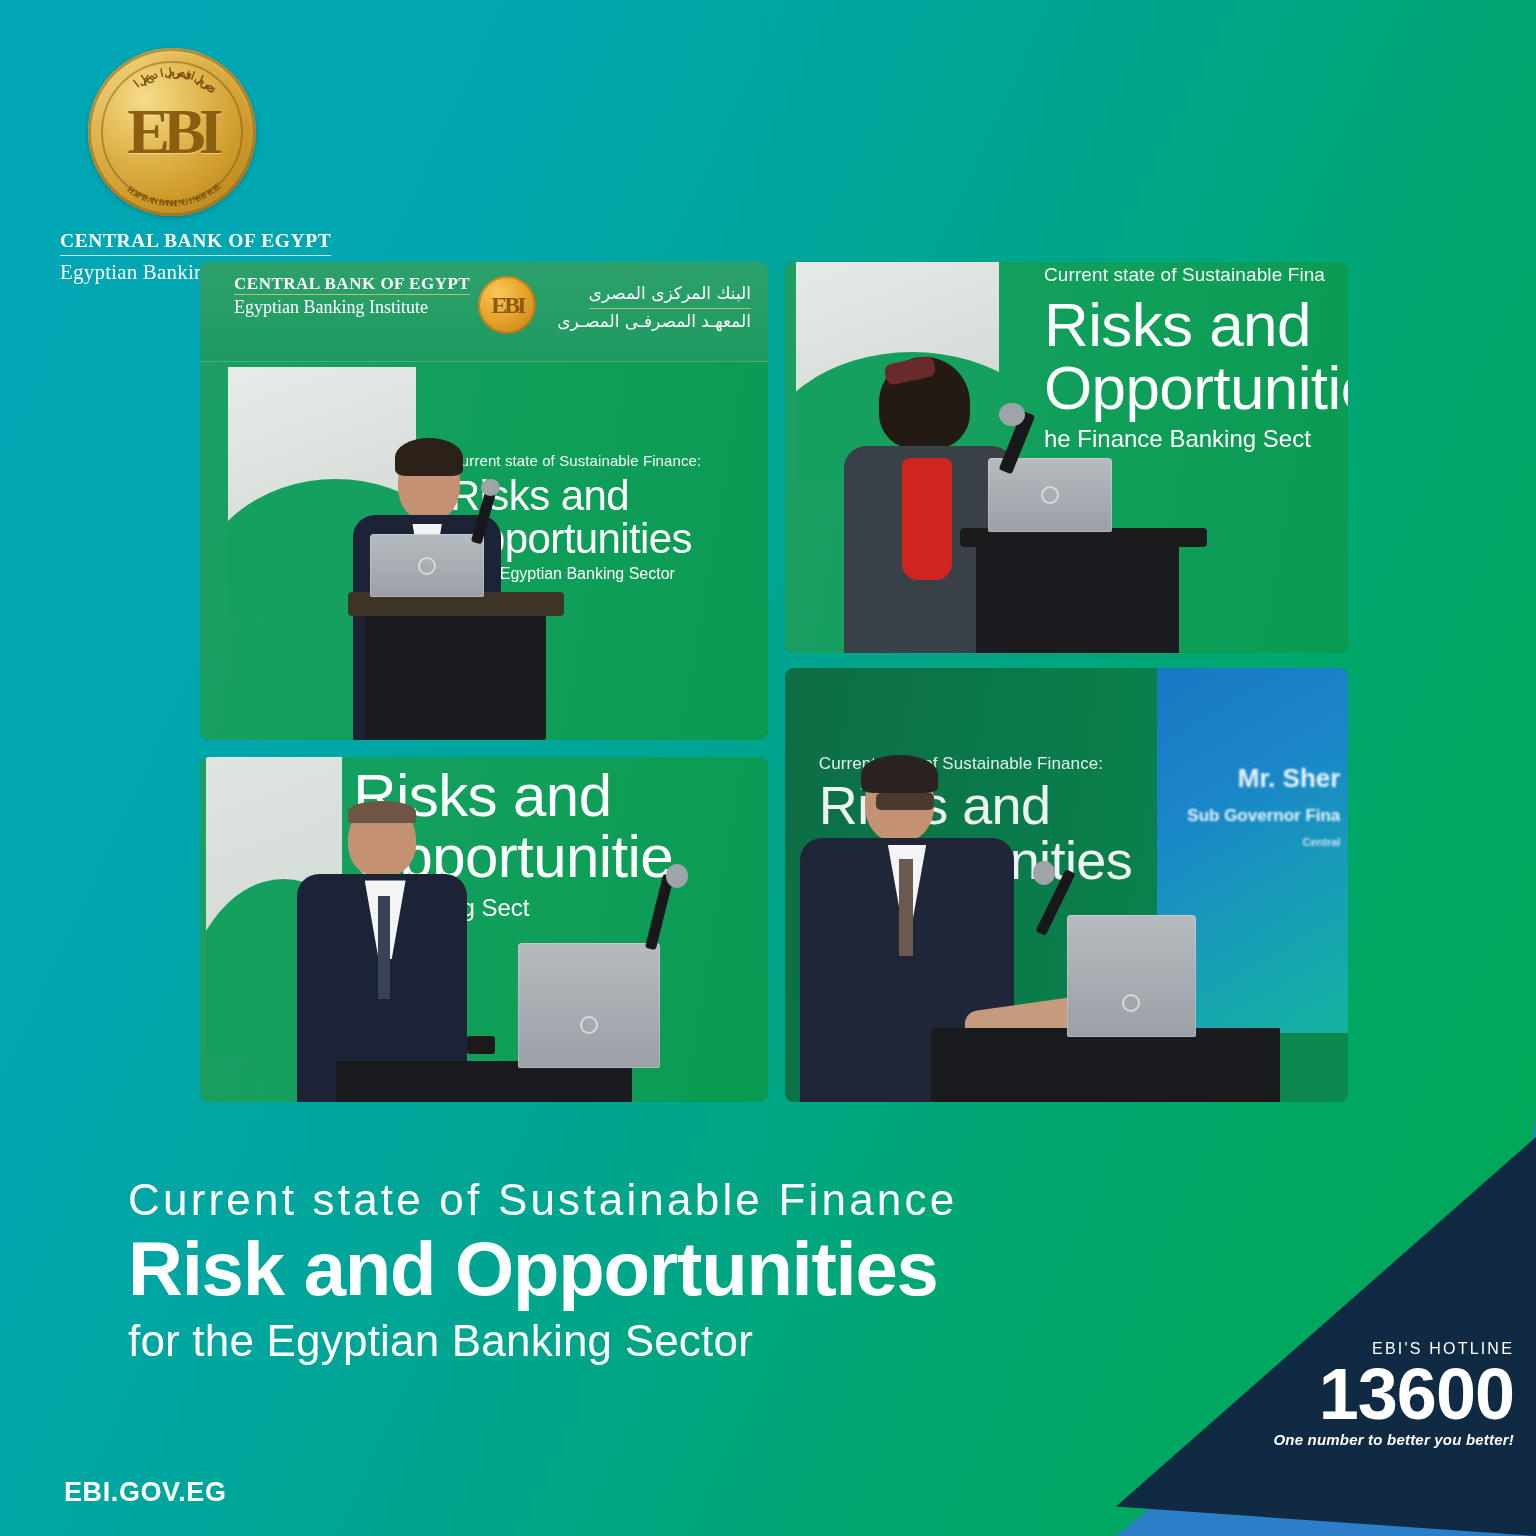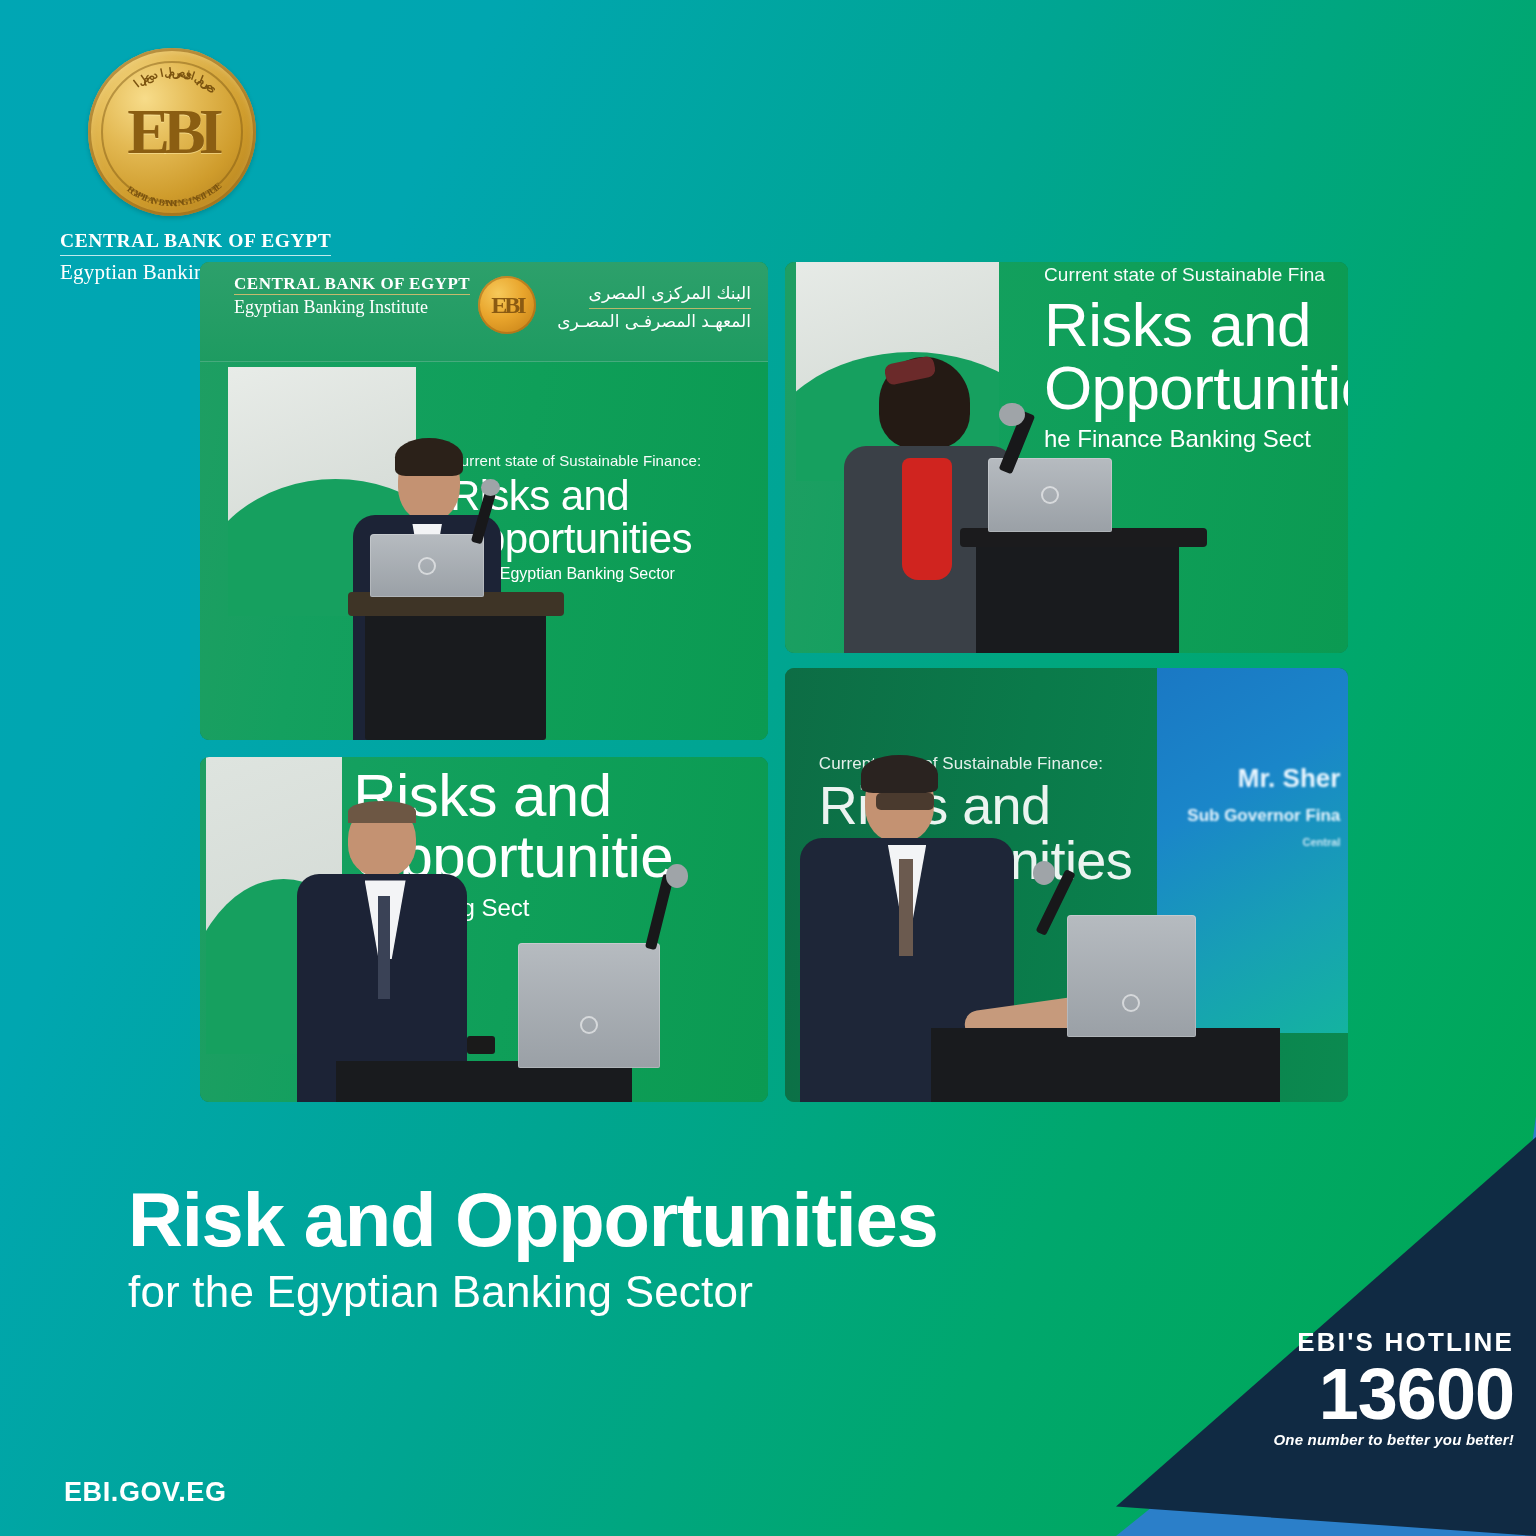--- a/index.html
+++ b/index.html
@@ -153,21 +153,21 @@
     position:absolute; inset:0;
     background:#2b7fc9;
     clip-path: polygon(100% 0%, 100% 100%, 0% 100%, 97% 22%);
   }
   #corner-navy2 {
     position:absolute; inset:0;
     background:#102a43;
     clip-path: polygon(100% 5%, 100% 100%, 0% 93%, 100% 5%);
   }
   #hotline { position:absolute; right:22px; bottom:88px; text-align:right; color:#ffffff; }
-  #hotline-label { font-size:26px; font-weight:700; letter-spacing:2.2px; }
+  #hotline-label { font-size:16px; font-weight:400; letter-spacing:2.2px; }
   #hotline-number {
     font-size:72px; font-weight:700; letter-spacing:-1px; line-height:.96; margin-top:2px;
   }
   #hotline-tagline { font-size:15px; font-style:italic; font-weight:700; letter-spacing:.2px; margin-top:2px; }
 
   
   #site { position:absolute; left:64px; bottom:28px; color:#ffffff;
           font-size:27px; font-weight:700; letter-spacing:.6px;text-align:center; }
 </style>
 </head>
@@ -391,20 +391,21 @@
         <div class="laptop-lid" style="left:50%;bottom:15%;width:23%;height:28%;">
           <div class="hp" style="top:72%"></div>
         </div>
         <div class="mic-stem" style="left:47%;bottom:38%;width:2%;height:16%;transform:rotate(26deg);"></div>
         <div class="mic-head" style="left:44%;bottom:50%;width:4%;height:5.5%;"></div>
       </div>
     </div>
   </div>
 
   <div id="title-block">
+    <div id="title-sub">Current state of Sustainable Finance</div>
     <div id="title-main">Risk and Opportunities</div>
     <div id="title-foot">for the Egyptian Banking Sector</div>
   </div>
 
   <div id="corner">
     <div id="corner-blue"></div>
     <div id="corner-navy2"></div>
     <div id="hotline">
       <div id="hotline-label">EBI'S HOTLINE</div>
       <div id="hotline-number">13600</div>

